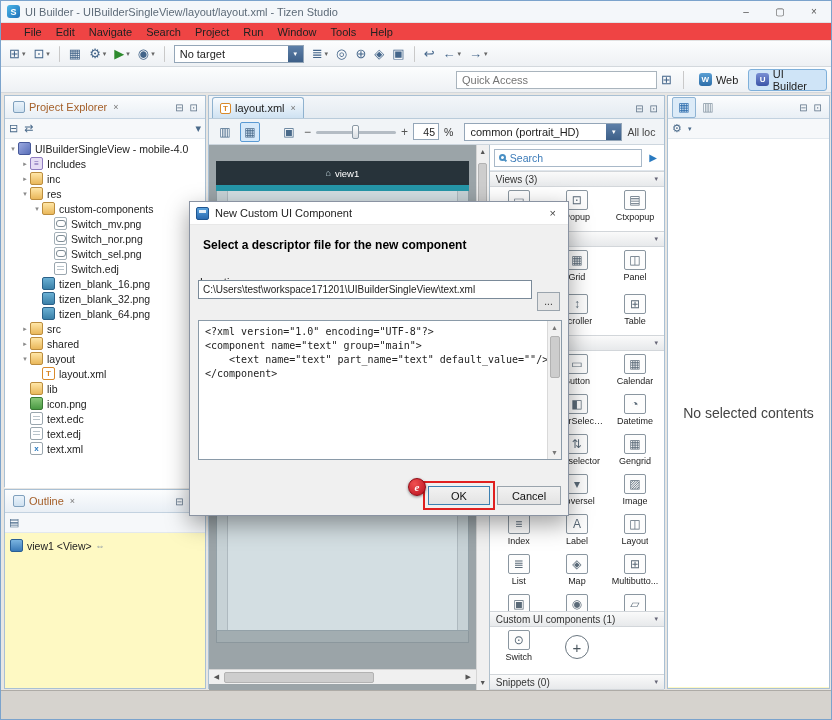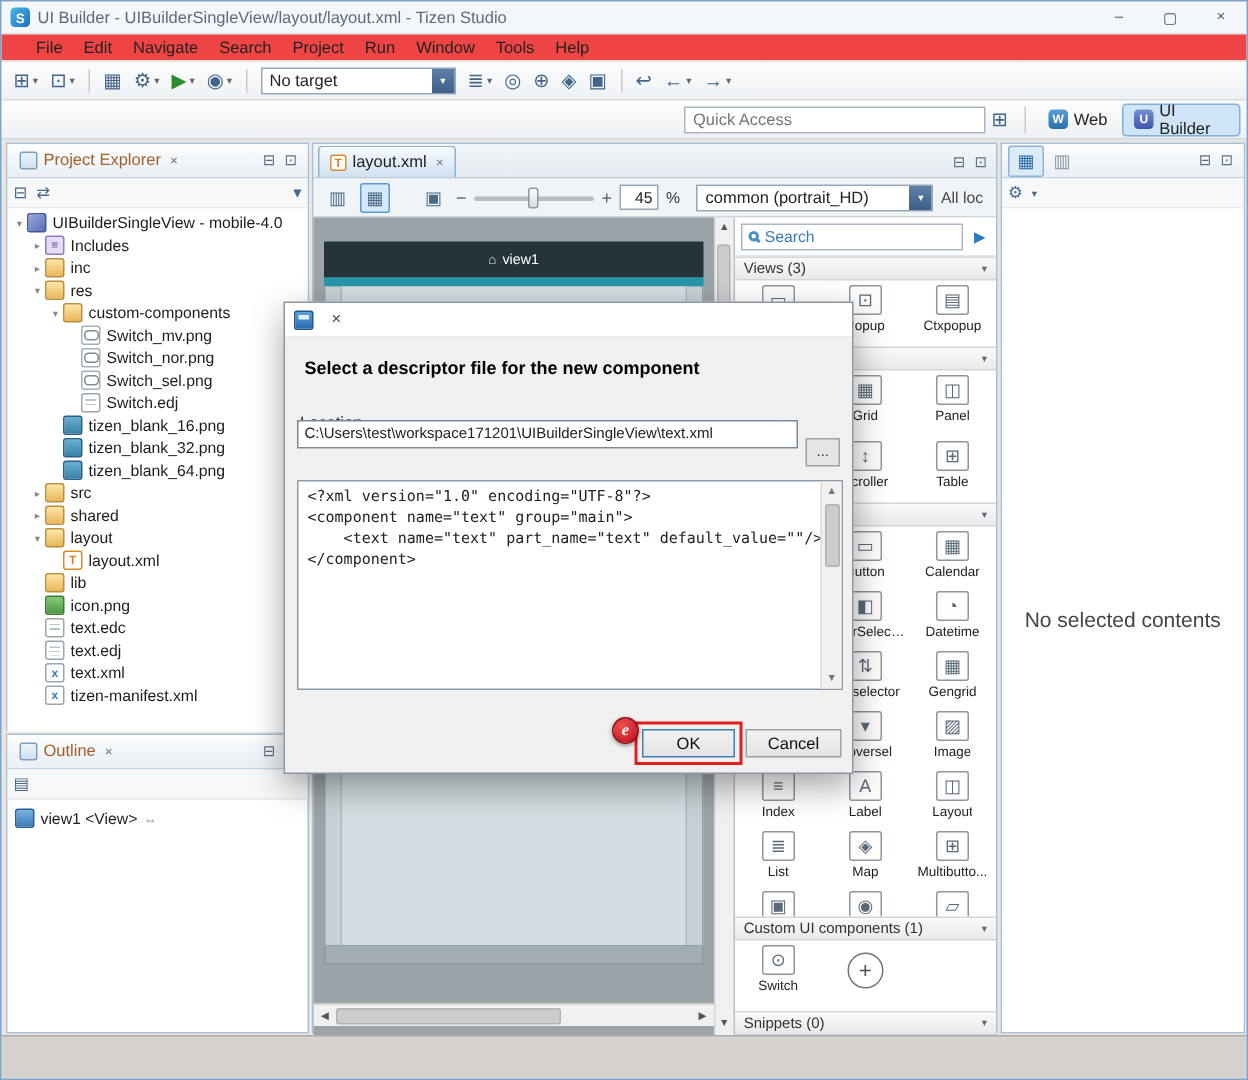--- a/index.html
+++ b/index.html
@@ -44,21 +44,21 @@
   .persp{display:flex;align-items:center;margin-left:auto;margin-right:4px;gap:2px;}
   .persp-sep{width:1px;height:18px;background:#c9c9c9;margin:0 5px;}
   .pbtn{display:flex;align-items:center;gap:4px;height:22px;padding:0 7px;border-radius:3px;
         font-size:11px;color:#222;border:1px solid transparent;}
   .pbtn.selected{background:#cfe4f7;border-color:#7fb0da;}
   .badge{width:13px;height:13px;border-radius:3px;color:#fff;font-size:8px;font-weight:bold;
          display:flex;align-items:center;justify-content:center;background:linear-gradient(#5a9fd4,#2c6da8);}
   .badge.ui{background:linear-gradient(#7a8fd4,#3c55a8);}
 
   
-  .part{position:absolute;background:#ffffff;border:1px solid #a9c0d4;}
+  .part{position:absolute;background:#fef9c3;border:1px solid #a9c0d4;}
   .phead{height:23px;background:linear-gradient(#fcfdfe,#e9eff5);border-bottom:1px solid #c3d2e0;
          display:flex;align-items:center;padding:0 4px;}
   .ph-icon{width:12px;height:12px;border:1px solid #7fa0bd;border-radius:2px;margin:0 4px;
            background:linear-gradient(#eaf3fb,#cfe1f0);flex:none;}
   .ph-title{font-size:11px;color:#a5602a;white-space:nowrap;}
   .ph-close{font-size:9px;color:#777;margin:0 6px 0 6px;}
   .ph-sp{flex:1;}
   .ph-min,.ph-max{font-size:10px;color:#5d7186;margin:0 3px;}
   .ptoolbar{height:20px;background:#f6f8fa;border-bottom:1px solid #e3e9ee;display:flex;
             align-items:center;padding:0 4px;gap:6px;}
@@ -496,25 +496,20 @@
           <span class="ti ti-file"></span>
           <span class="tlabel">text.edj</span>
         </div>
 
         <div class="trow d1">
           <span class="arrow"></span>
           <span class="ti ti-xml"></span>
           <span class="tlabel">text.xml</span>
         </div>
 
-        <div class="trow d1">
-          <span class="arrow"></span>
-          <span class="ti ti-xml"></span>
-          <span class="tlabel">tizen-manifest.xml</span>
-        </div>
       </div>
   </div>
 
   <div class="part" id="outline">
     <div class="phead">
       <span class="ph-icon"></span>
       <span class="ph-title">Outline</span>
       <span class="ph-close">×</span>
       <span class="ph-sp"></span>
       <span class="ph-min">⊟</span>
@@ -816,20 +811,21 @@
     <div class="props-body">
       <span class="props-empty">No selected contents</span>
     </div>
   </div>
 
   <div class="statusbar"></div>
 
   <div class="dialog">
     <div class="dlg-title">
       <span class="dlg-icon"></span>
+      <span class="dlg-title-text">New Custom UI Component</span>
       <span class="dlg-close">×</span>
     </div>
     <div class="dlg-heading">Select a descriptor file for the new component</div>
     <div class="dlg-loc-label">Location</div>
     <div class="dlg-input">C:\Users\test\workspace171201\UIBuilderSingleView\text.xml</div>
     <div class="dlg-browse">...</div>
     <div class="dlg-textarea">
       <pre class="dlg-pre">&lt;?xml version="1.0" encoding="UTF-8"?&gt;
 &lt;component name="text" group="main"&gt;
     &lt;text name="text" part_name="text" default_value=""/&gt;

